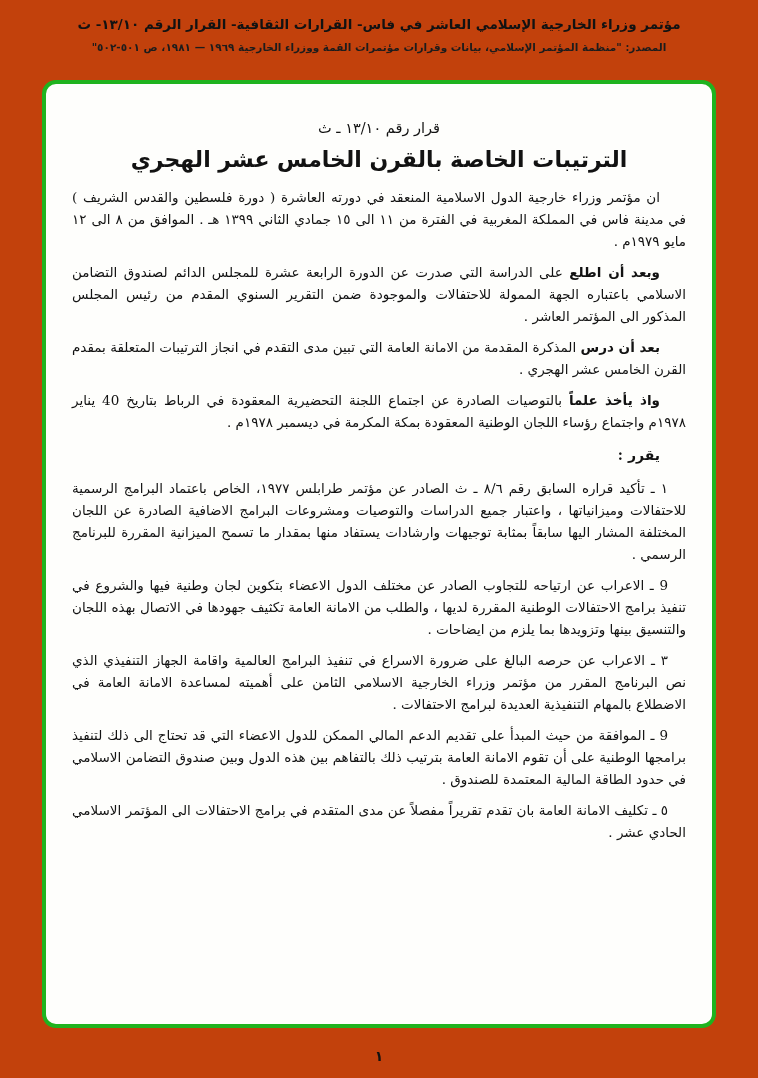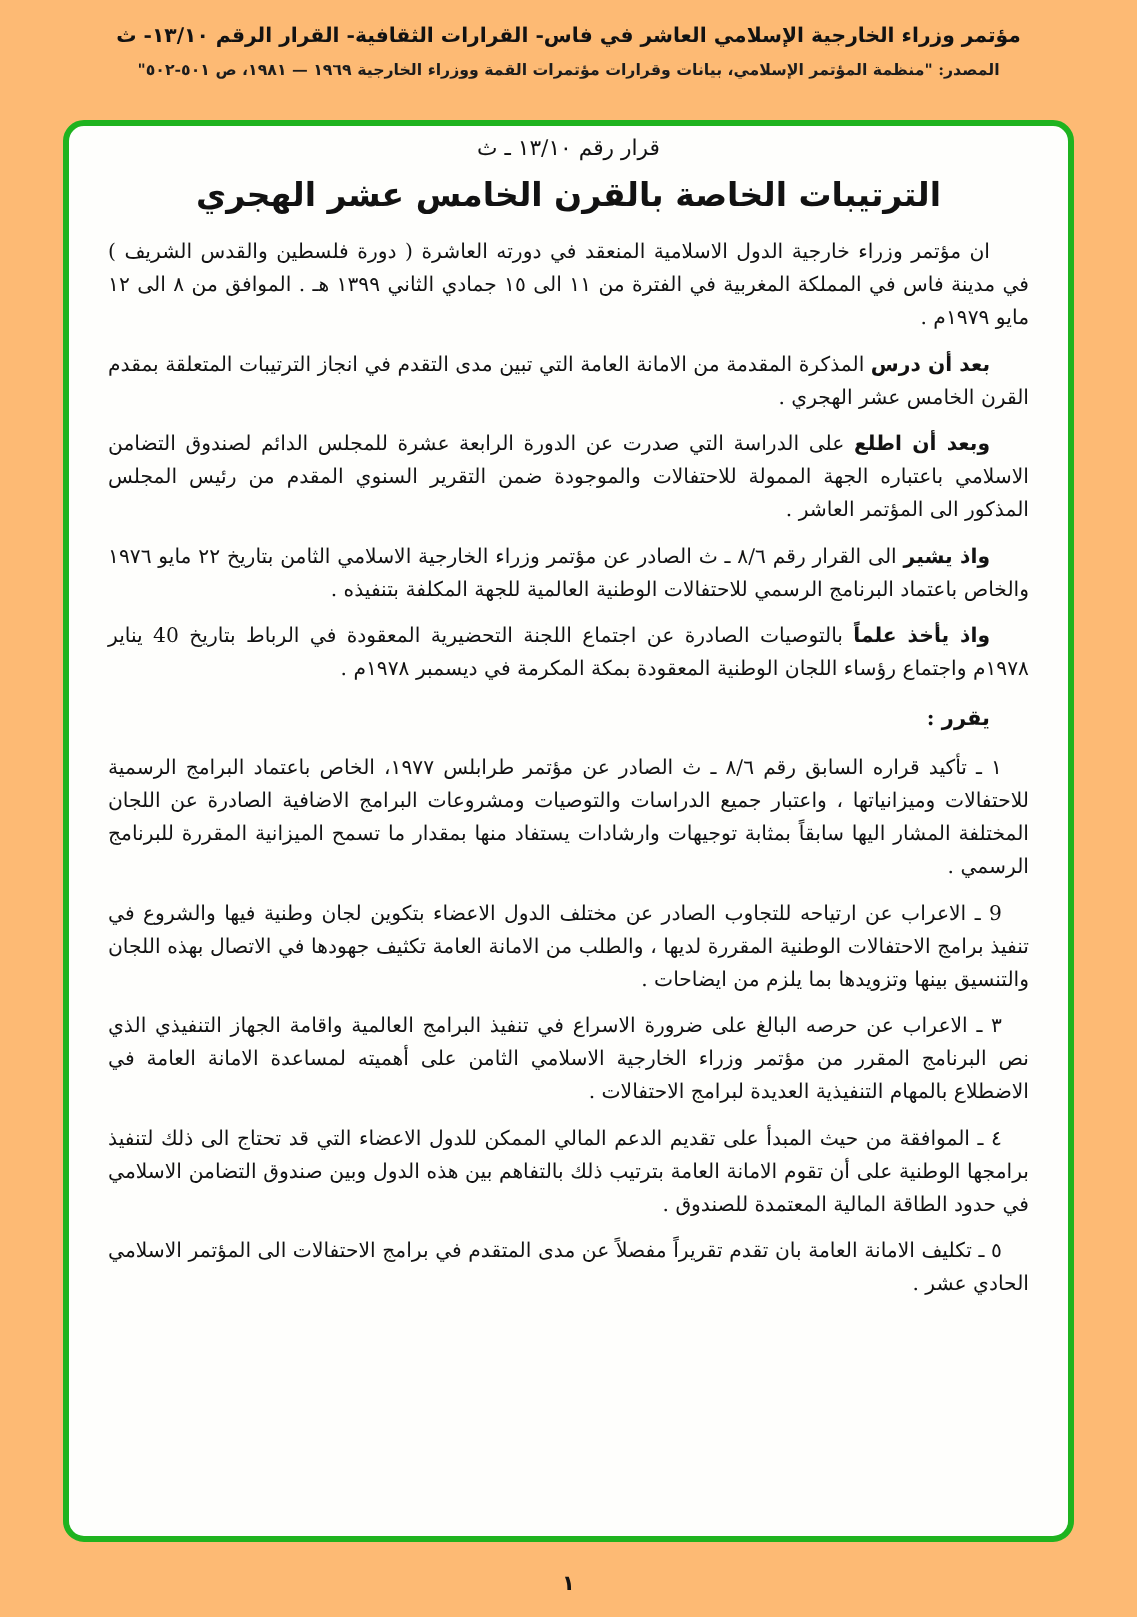--- a/index.html
+++ b/index.html
@@ -7,21 +7,21 @@
   body {
     width: 758px;
     height: 1078px;
     font-family: "DejaVu Serif", "DejaVu Sans", "Liberation Serif", serif;
     color: #121212;
   }
   .page {
     position: relative;
     width: 758px;
     height: 1078px;
-    background: #fdba74;
+    background: #c2410c;
     overflow: hidden;
   }
   .doc-header {
     direction: rtl;
     text-align: center;
     padding: 15px 20px 0 20px;
   }
   .header-line1 {
     font-weight: 700;
     font-size: 13.5px;
@@ -35,21 +35,21 @@
     color: #1c1c1c;
   }
   .frame {
     position: absolute;
     top: 80px;
     left: 42px;
     width: 674px;
     height: 948px;
     border: 4px solid var(--frame-green, #1fb31f);
     border-radius: 14px;
-    padding: 1px 26px 8px 26px;
+    padding: 30px 26px 8px 26px;
     direction: rtl;
     overflow: hidden;
     background: #fefefc;
   }
   .doc-title {
     text-align: center;
     font-size: 14.5px;
     letter-spacing: 1px;
     margin: 6px 0 10px 0;
   }
@@ -98,33 +98,32 @@
     <div class="header-line2">المصدر: "منظمة المؤتمر الإسلامي، بيانات وقرارات مؤتمرات القمة ووزراء الخارجية ١٩٦٩ — ١٩٨١، ص ٥٠١-٥٠٢"</div>
   </header>
 
   <div class="frame">
 
     <div class="doc-title">قرار رقم ١٣/١٠ ـ ث</div>
     <div class="doc-heading">الترتيبات الخاصة بالقرن الخامس عشر الهجري</div>
 
     <p class="para"><span class="lead"></span><span>ان مؤتمر وزراء خارجية الدول الاسلامية المنعقد في دورته العاشرة ( دورة فلسطين والقدس الشريف ) في مدينة فاس في المملكة المغربية في الفترة من ١١ الى ١٥ جمادي الثاني ١٣٩٩ هـ . الموافق من ٨ الى ١٢ مايو ١٩٧٩م .</span></p>
 
+    <p class="para"><span class="lead">وبعد أن اطلع</span><span> على الدراسة التي صدرت عن الدورة الرابعة عشرة للمجلس الدائم لصندوق التضامن الاسلامي باعتباره الجهة الممولة للاحتفالات والموجودة ضمن التقرير السنوي المقدم من رئيس المجلس المذكور الى المؤتمر العاشر .</span></p>
+
     <p class="para"><span class="lead">بعد أن درس</span><span> المذكرة المقدمة من الامانة العامة التي تبين مدى التقدم في انجاز الترتيبات المتعلقة بمقدم القرن الخامس عشر الهجري .</span></p>
 
-    <p class="para"><span class="lead">وبعد أن اطلع</span><span> على الدراسة التي صدرت عن الدورة الرابعة عشرة للمجلس الدائم لصندوق التضامن الاسلامي باعتباره الجهة الممولة للاحتفالات والموجودة ضمن التقرير السنوي المقدم من رئيس المجلس المذكور الى المؤتمر العاشر .</span></p>
-
-    <p class="para"><span class="lead">واذ يشير</span><span> الى القرار رقم ٨/٦ ـ ث الصادر عن مؤتمر وزراء الخارجية الاسلامي الثامن بتاريخ ٢٢ مايو ١٩٧٦ والخاص باعتماد البرنامج الرسمي للاحتفالات الوطنية العالمية للجهة المكلفة بتنفيذه .</span></p>
 
     <p class="para"><span class="lead">واذ يأخذ علماً</span><span> بالتوصيات الصادرة عن اجتماع اللجنة التحضيرية المعقودة في الرباط بتاريخ 40 يناير ١٩٧٨م واجتماع رؤساء اللجان الوطنية المعقودة بمكة المكرمة في ديسمبر ١٩٧٨م .</span></p>
 
     <p class="decision">يقرر :</p>
 
     <p class="item">١ ـ تأكيد قراره السابق رقم ٨/٦ ـ ث الصادر عن مؤتمر طرابلس ١٩٧٧، الخاص باعتماد البرامج الرسمية للاحتفالات وميزانياتها ، واعتبار جميع الدراسات والتوصيات ومشروعات البرامج الاضافية الصادرة عن اللجان المختلفة المشار اليها سابقاً بمثابة توجيهات وارشادات يستفاد منها بمقدار ما تسمح الميزانية المقررة للبرنامج الرسمي .</p>
     <p class="item">9 ـ الاعراب عن ارتياحه للتجاوب الصادر عن مختلف الدول الاعضاء بتكوين لجان وطنية فيها والشروع في تنفيذ برامج الاحتفالات الوطنية المقررة لديها ، والطلب من الامانة العامة تكثيف جهودها في الاتصال بهذه اللجان والتنسيق بينها وتزويدها بما يلزم من ايضاحات .</p>
     <p class="item">٣ ـ الاعراب عن حرصه البالغ على ضرورة الاسراع في تنفيذ البرامج العالمية واقامة الجهاز التنفيذي الذي نص البرنامج المقرر من مؤتمر وزراء الخارجية الاسلامي الثامن على أهميته لمساعدة الامانة العامة في الاضطلاع بالمهام التنفيذية العديدة لبرامج الاحتفالات .</p>
-    <p class="item">٤ ـ الموافقة من حيث المبدأ على تقديم الدعم المالي الممكن للدول الاعضاء التي قد تحتاج الى ذلك لتنفيذ برامجها الوطنية على أن تقوم الامانة العامة بترتيب ذلك بالتفاهم بين هذه الدول وبين صندوق التضامن الاسلامي في حدود الطاقة المالية المعتمدة للصندوق .</p>
+    <p class="item">9 ـ الموافقة من حيث المبدأ على تقديم الدعم المالي الممكن للدول الاعضاء التي قد تحتاج الى ذلك لتنفيذ برامجها الوطنية على أن تقوم الامانة العامة بترتيب ذلك بالتفاهم بين هذه الدول وبين صندوق التضامن الاسلامي في حدود الطاقة المالية المعتمدة للصندوق .</p>
     <p class="item">٥ ـ تكليف الامانة العامة بان تقدم تقريراً مفصلاً عن مدى المتقدم في برامج الاحتفالات الى المؤتمر الاسلامي الحادي عشر .</p>
 
   </div>
 
   <div class="page-number">١</div>
 
 </div>
 
 </body></html>

